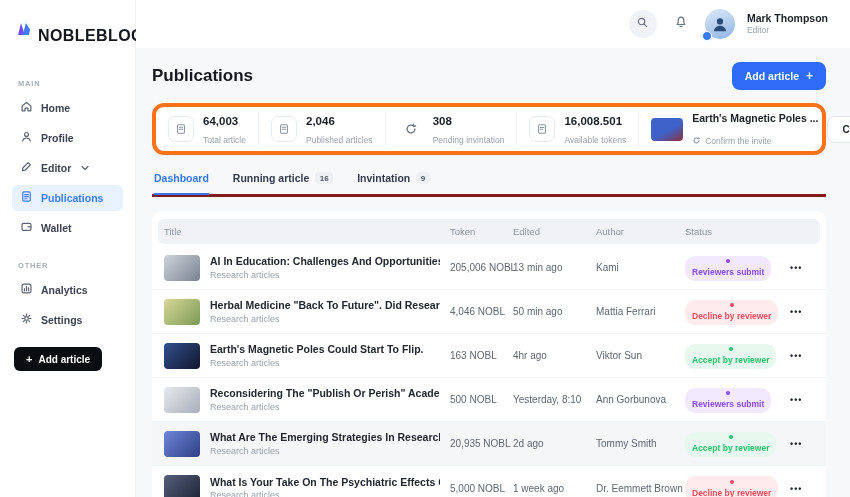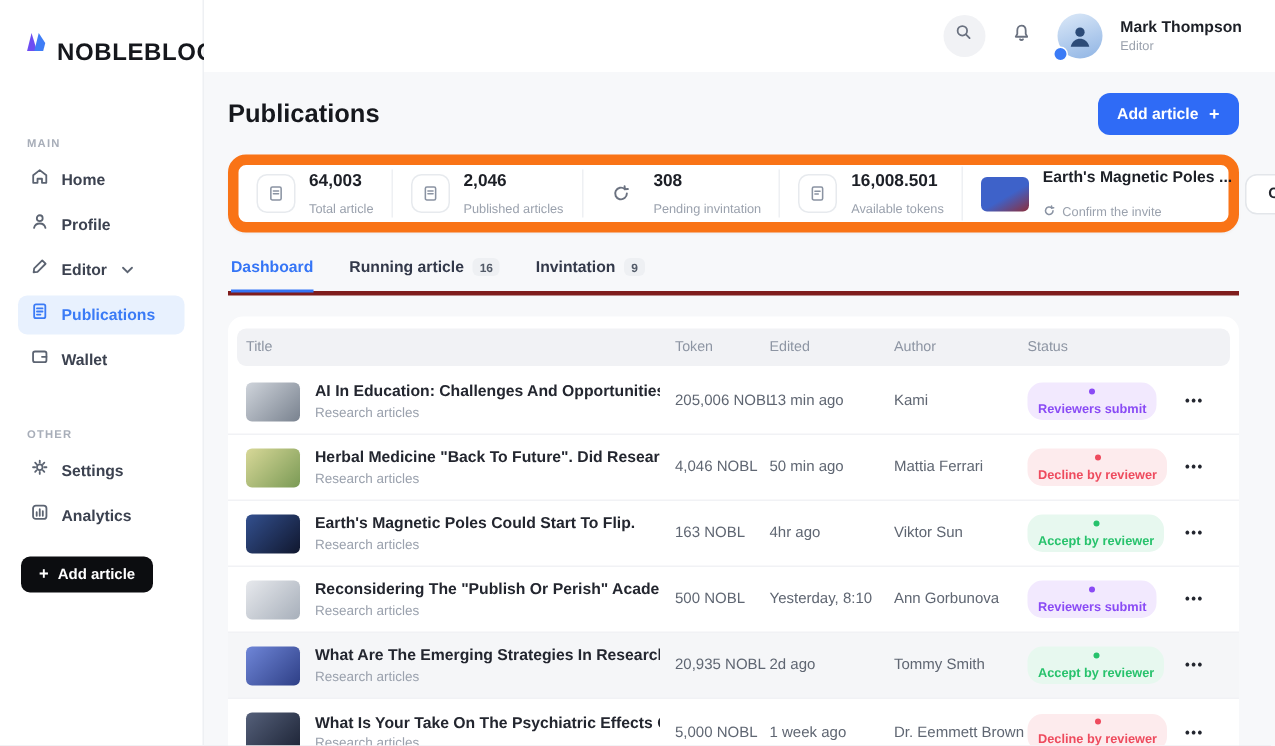--- a/index.html
+++ b/index.html
@@ -4,21 +4,21 @@
 <style>
   * { margin:0; padding:0; box-sizing:border-box; }
   html,body { background:#e9eaee; }
   body { font-family:"Liberation Sans", sans-serif; }
   .app { position:relative; width:850px; height:497px; background:#f7f8fa; overflow:hidden; display:flex; }
 
   
   .sidebar { width:136px; background:#ffffff; border-right:1px solid #eef0f3; padding:16px 12px; display:flex; flex-direction:column; flex-shrink:0; }
   .logo-row { display:flex; align-items:center; gap:6px; padding-left:4px; margin-bottom:26px; }
   .logo-text { font-size:16px; font-weight:700; letter-spacing:.4px; color:#15171c;margin-top:11px; }
-  .section-label { font-size:7.5px; letter-spacing:.8px; color:#a8aeb9; font-weight:700; margin:20px 0 7px 6px; }
+  .section-label { font-size:7.5px; letter-spacing:.8px; color:#a8aeb9; font-weight:700; margin:8px 0 7px 6px; }
   .nav-item { display:flex; align-items:center; gap:8px; height:26px; padding:0 8px; border-radius:6px; color:#3c4250; cursor:pointer; margin-bottom:4px; }
   .nav-item .nlabel { font-size:10.5px; font-weight:600; }
   .nav-item svg { stroke:#5c6472; }
   .nav-item.active { background:#e8f1fe; color:#3b7bf6; }
   .nav-item.active svg { stroke:#3b7bf6; }
   .nav-item.active .nlabel { color:#3b7bf6; }
   .chev { margin-left:2px; display:inline-flex; }
   .spacer-8 { height:8px; }
   .black-btn { margin:10px 0 0 2px; align-self:flex-start; display:inline-flex; align-items:center; gap:6px; background:#0c0d10; color:#fff; border:none; border-radius:6px; padding:6px 12px; font-size:10px; font-weight:600; cursor:pointer; font-family:inherit; }
   .black-btn .plus { font-size:11px; font-weight:700; }
@@ -35,21 +35,21 @@
   .user-role { font-size:8.5px; color:#9aa1ad; }
 
   .content { flex:1; padding:14px 24px 0 16px; min-width:0; }
 
   .page-head { display:flex; align-items:center; justify-content:space-between; margin-bottom:13px; }
   .page-title { font-size:17px; font-weight:700; color:#16181d; }
   .blue-btn { display:inline-flex; align-items:center; gap:7px; background:#2f6bf6; color:#fff; border:none; border-radius:8px; padding:7px 13px; font-size:10.5px; font-weight:600; cursor:pointer; font-family:inherit; }
   .blue-btn .plus { font-size:12px; font-weight:600; }
 
   
-  .stats-card { background:#fff; border:7px solid #f97316; border-radius:12px; height:52px; display:flex; align-items:center; box-shadow:0 1px 2px rgba(16,24,40,.04); }
+  .stats-card { background:#fff; border:4px solid #f97316; border-radius:12px; height:52px; display:flex; align-items:center; box-shadow:0 1px 2px rgba(16,24,40,.04); }
   .stat { flex:1 1 0; display:flex; align-items:center; gap:9px; padding:0 12px; height:32px; }
   .stat + .stat, .invite-seg { border-left:1px solid #eef0f3; }
   .stat-icon { width:26px; height:26px; border:1px solid #e7eaee; border-radius:7px; display:grid; place-items:center; flex-shrink:0; }
   .stat-val { font-size:11.5px; font-weight:700; color:#1c1f26; line-height:1.2; white-space:nowrap; }
   .stat-label { font-size:8.5px; color:#9aa1ad; white-space:nowrap; }
   .invite-seg { flex:2.3 1 0; display:flex; align-items:center; gap:9px; padding:0 12px; height:36px; }
   .invite-thumb { width:32px; height:23px; border-radius:4px; background:linear-gradient(150deg,#3e62c9 55%,#8c2f3d); flex-shrink:0; }
   .invite-title { font-size:10.5px; font-weight:700; color:#1c1f26; white-space:nowrap; }
   .invite-sub { display:flex; align-items:center; gap:4px; font-size:8.5px; color:#9aa1ad; margin-top:12px; white-space:nowrap; }
   .confirm-btn { margin-left:auto; background:#fff; border:1px solid #e3e6ea; border-radius:8px; padding:7px 14px; font-size:10px; font-weight:600; color:#23262e; cursor:pointer; font-family:inherit; }
@@ -133,31 +133,31 @@
             <path d="M8.6 7.4 h3.2"></path>
           </svg></span>
       <span class="nlabel">Wallet</span>
     </div>
 
     <div class="spacer-8"></div>
     <div class="section-label">OTHER</div>
 
     <div class="nav-item">
       <span><svg width="13" height="13" viewBox="0 0 14 14" fill="none" stroke-width="1.3" stroke-linecap="round">
+            <rect x="2.2" y="2.2" width="9.6" height="9.6" rx="2"></rect>
+            <path d="M4.8 9.5 V7 M7 9.5 V4.8 M9.2 9.5 V6.2"></path>
+          </svg></span>
+      <span class="nlabel">Analytics</span>
+    </div>
+    <div class="nav-item">
+      <span><svg width="13" height="13" viewBox="0 0 14 14" fill="none" stroke-width="1.3" stroke-linecap="round">
             <circle cx="7" cy="7" r="2"></circle>
             <path d="M7 2.2v1.5 M7 10.3v1.5 M2.2 7h1.5 M10.3 7h1.5 M3.7 3.7l1 1 M9.3 9.3l1 1 M10.3 3.7l-1 1 M4.7 9.3l-1 1"></path>
           </svg></span>
       <span class="nlabel">Settings</span>
-    </div>
-    <div class="nav-item">
-      <span><svg width="13" height="13" viewBox="0 0 14 14" fill="none" stroke-width="1.3" stroke-linecap="round">
-            <rect x="2.2" y="2.2" width="9.6" height="9.6" rx="2"></rect>
-            <path d="M4.8 9.5 V7 M7 9.5 V4.8 M9.2 9.5 V6.2"></path>
-          </svg></span>
-      <span class="nlabel">Analytics</span>
     </div>
 
     <button class="black-btn">
       <span class="plus">+</span>
       <span>Add article</span>
     </button>
   </aside>
 
   <div class="main-wrap">
     <header class="topbar">

